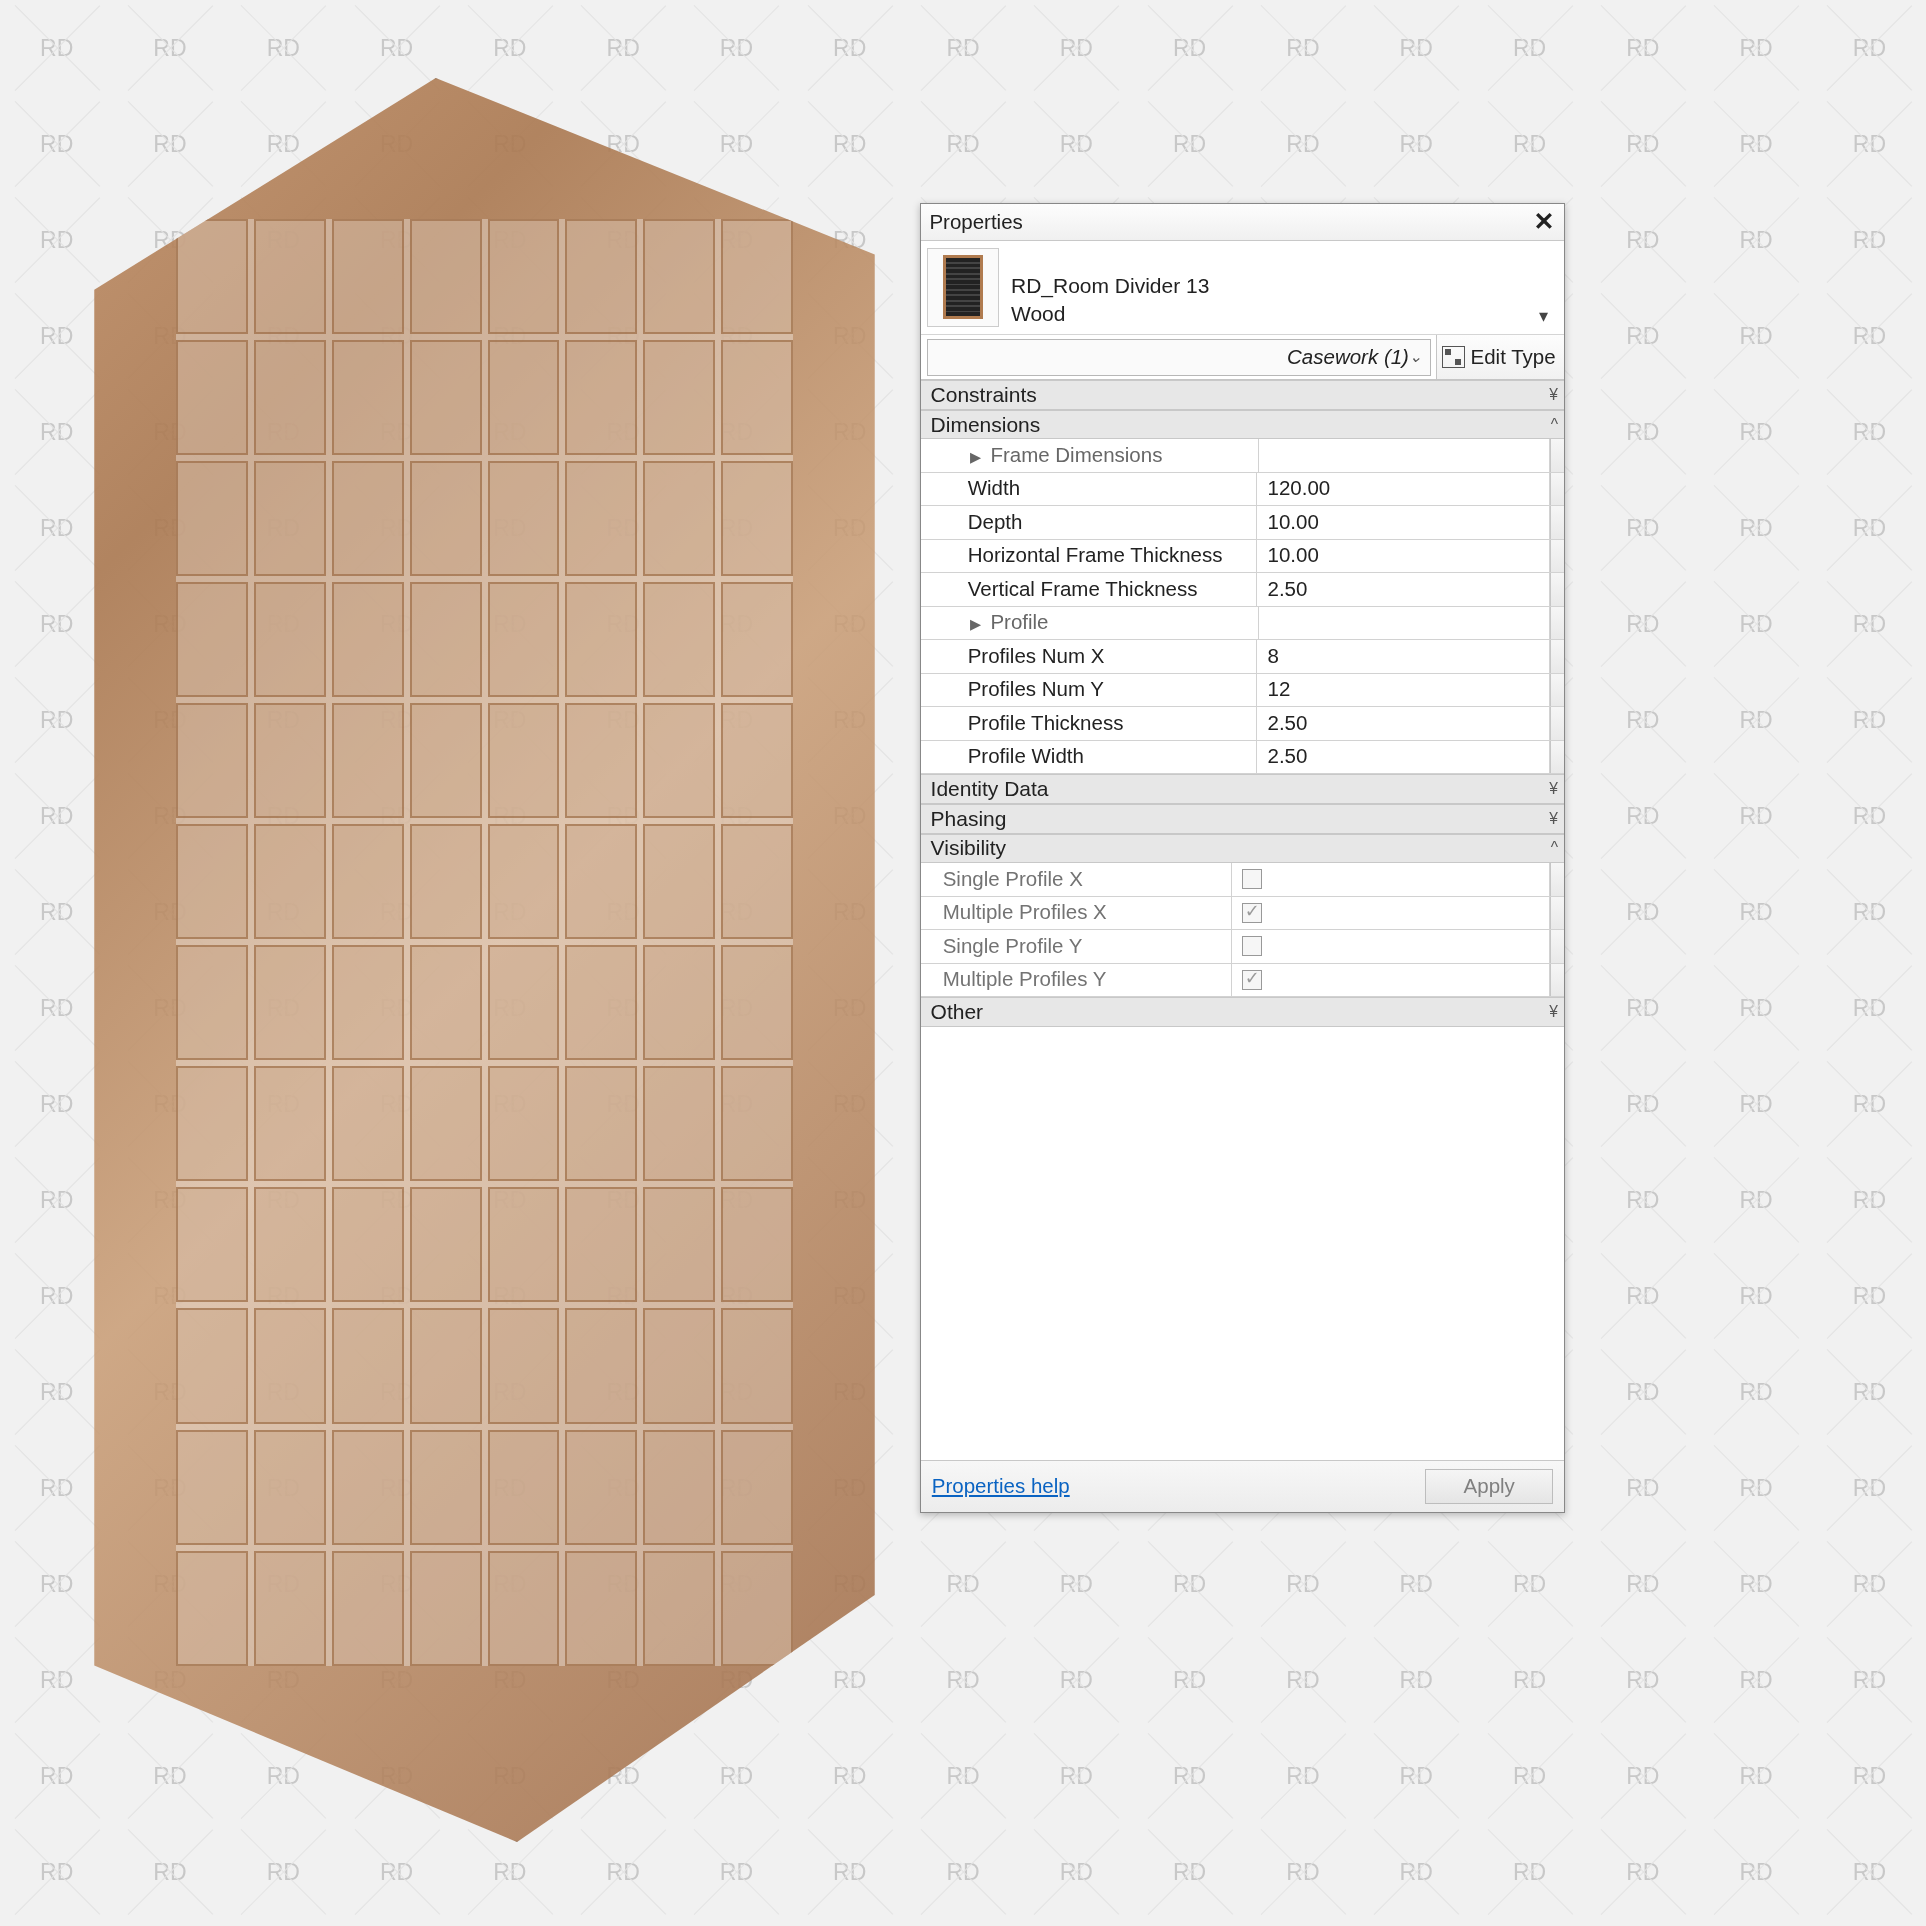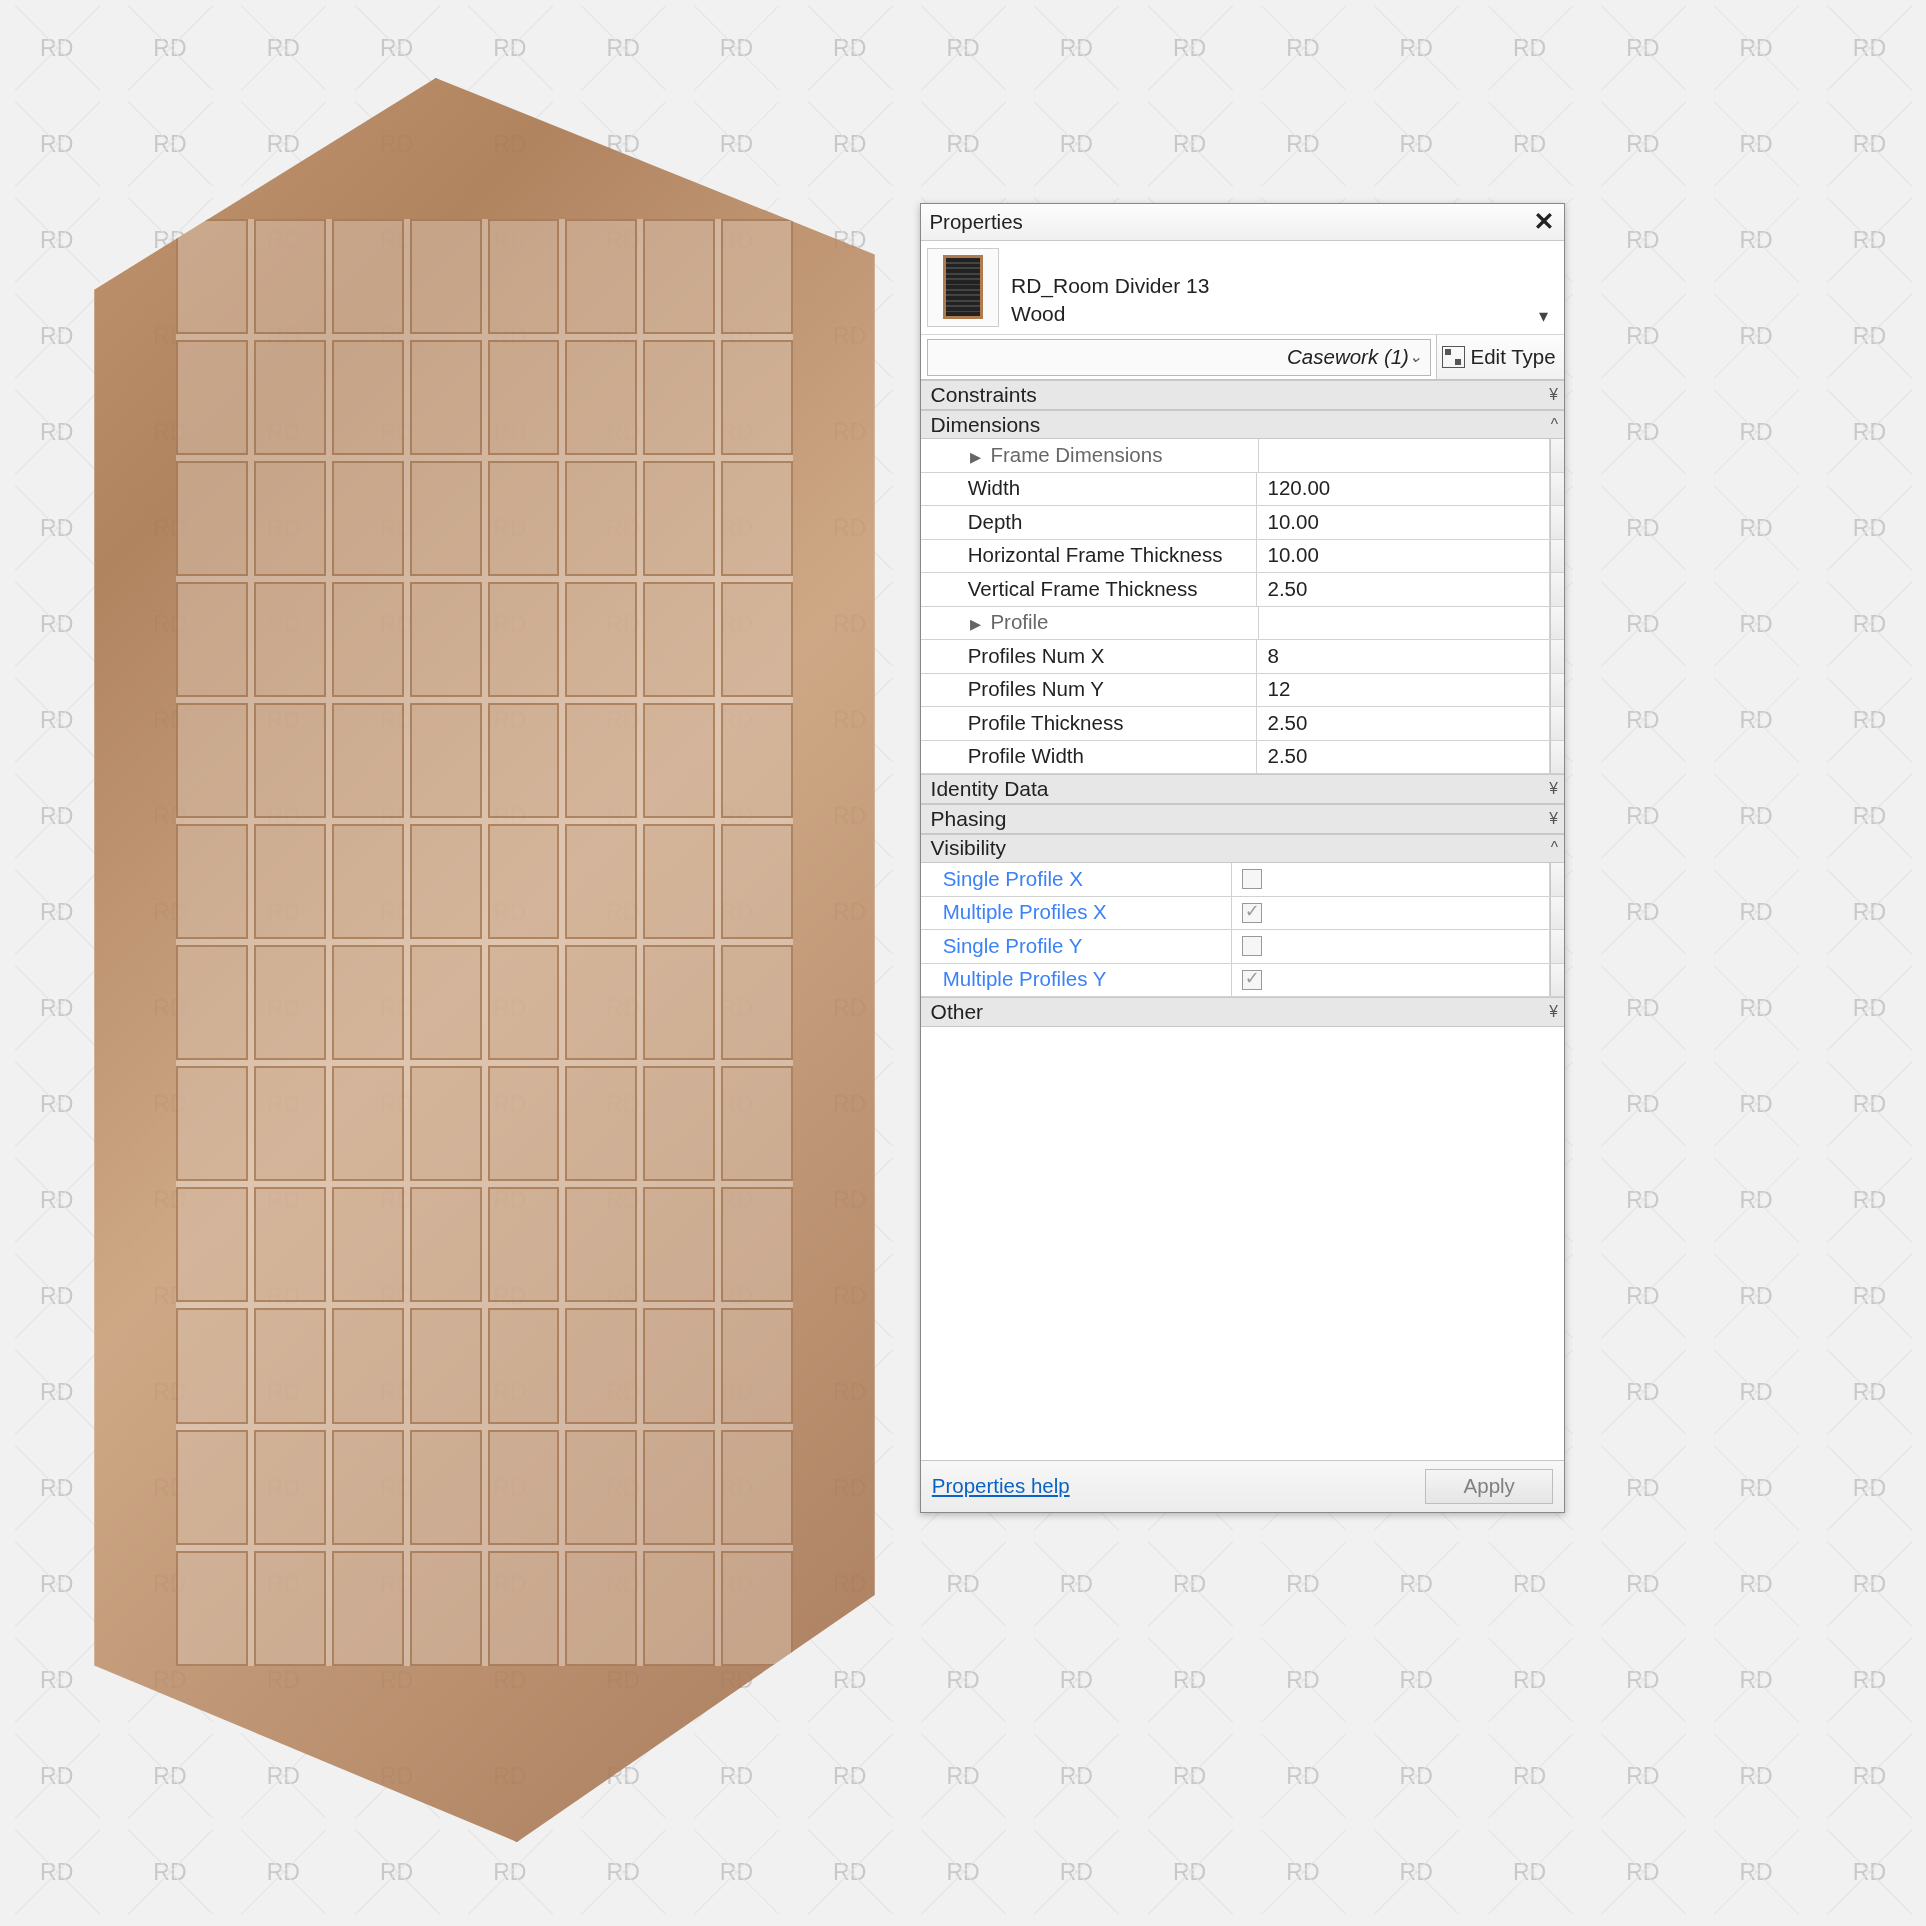--- a/index.html
+++ b/index.html
@@ -281,21 +281,21 @@
     content: "✓";
     position: absolute;
     left: 1.2px;
     top: -3.6px;
     font-size: 18px;
     color: #9a9a9a;
   }
   .vis-label {
     width: 288px;
     padding: 3.6px 0 0 21.7px;
-    color: #3b82f6;
+    color: #737373;
     border-right: 0.6px solid #d2d2d2;
   }
 
   
   .blank {
     height: 433px;
     background: #fff;
   }
 
   

